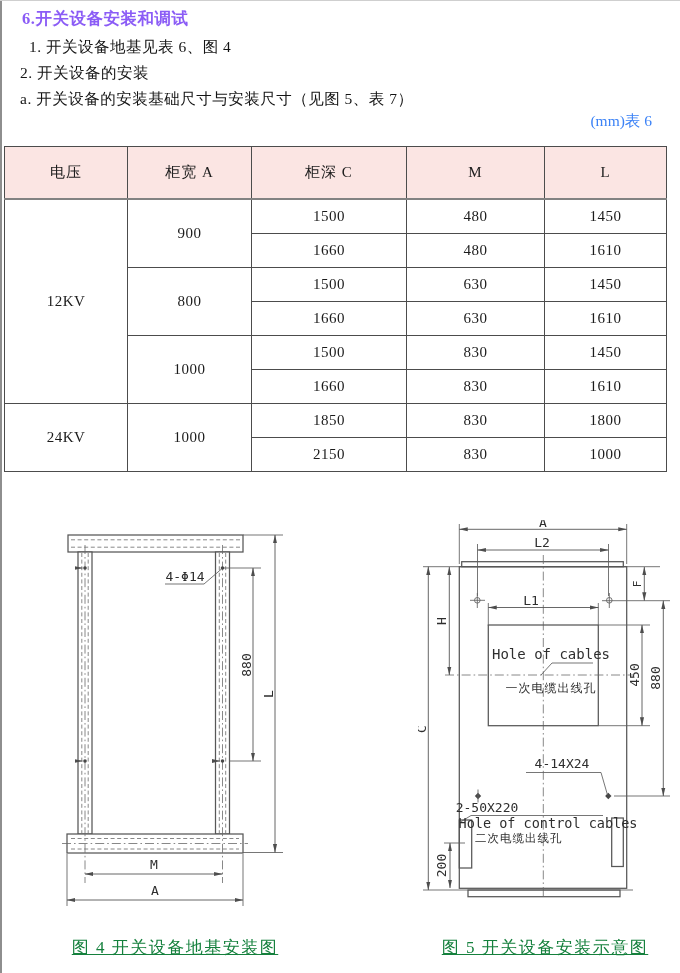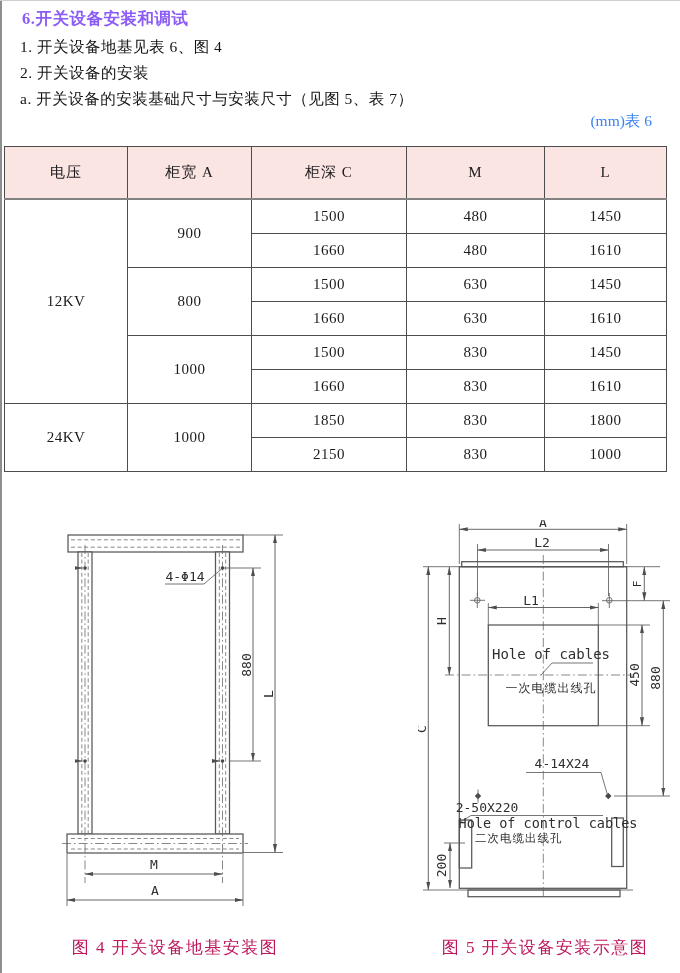--- a/index.html
+++ b/index.html
@@ -5,21 +5,21 @@
   html,body{margin:0;padding:0;}
   body{
     width:680px;height:973px;background:#ffffff;position:relative;overflow:hidden;
     font-family:"Liberation Serif","DejaVu Serif",serif;color:#151515;
   }
   .edge-left{position:absolute;left:0;top:0;width:2px;height:973px;background:#8e8e8e;}
   .edge-top{position:absolute;left:0;top:0;width:680px;height:1px;background:#cfcfcf;}
 
   .h-red{position:absolute;left:22px;top:8px;font-size:16.5px;font-weight:bold;color:#8b5cf6;letter-spacing:.5px;}
   .bodyline{position:absolute;left:20px;font-size:15.5px;color:#141414;letter-spacing:.5px;}
-  .l1{top:37px;} .l2{top:63px;} .l3{top:89px;}
+  .l1{top:37px;margin-left:9px;} .l2{top:63px;} .l3{top:89px;}
   .mmnote{position:absolute;right:28px;top:111px;font-size:15.5px;color:#3b82f6;}
 
   table.spec{
     position:absolute;left:4px;top:146px;width:662px;border-collapse:collapse;table-layout:fixed;
     border:1.6px solid #3e3e3e;font-size:15px;
   }
   table.spec th,table.spec td{
     border:1.4px solid #4c4c4c;text-align:center;vertical-align:middle;
     font-weight:normal;padding:0;color:#1b1b1b;
   }
@@ -32,21 +32,21 @@
   .ol{stroke:#575757;stroke-width:1.25;fill:#ffffff;}
   .ln{stroke:#575757;stroke-width:1.25;fill:none;}
   .thin{stroke:#5d5d5d;stroke-width:.85;fill:none;}
   .dash{stroke:#6a6a6a;stroke-width:.8;fill:none;stroke-dasharray:4 2.6;}
   .cl{stroke:#6a6a6a;stroke-width:.8;fill:none;stroke-dasharray:9 3 1.6 3;}
   .dim{stroke:#565656;stroke-width:.9;fill:none;marker-start:url(#ar);marker-end:url(#ar);}
   text.cad{font-family:"DejaVu Sans Mono","Liberation Mono",monospace;fill:#2e2e2e;font-size:13px;}
   text.cadcn{font-family:"Liberation Serif","DejaVu Serif",serif;fill:#2e2e2e;font-size:12px;letter-spacing:1px;}
   .dot{fill:#474747;stroke:none;}
 
-  .caption{position:absolute;top:936px;font-size:17px;color:#be185d;letter-spacing:1.5px;text-align:center;}
+  .caption{position:absolute;top:936px;font-size:17px;color:#15803d;letter-spacing:1.5px;text-align:center;text-decoration:underline;}
   #cap4{left:40px;width:270px;}
   #cap5{left:412px;width:266px;}
 </style>
 </head>
 <body>
 
 <div class="edge-left"></div>
 <div class="edge-top"></div>
 
 <div class="h-red">6.开关设备安装和调试</div>

